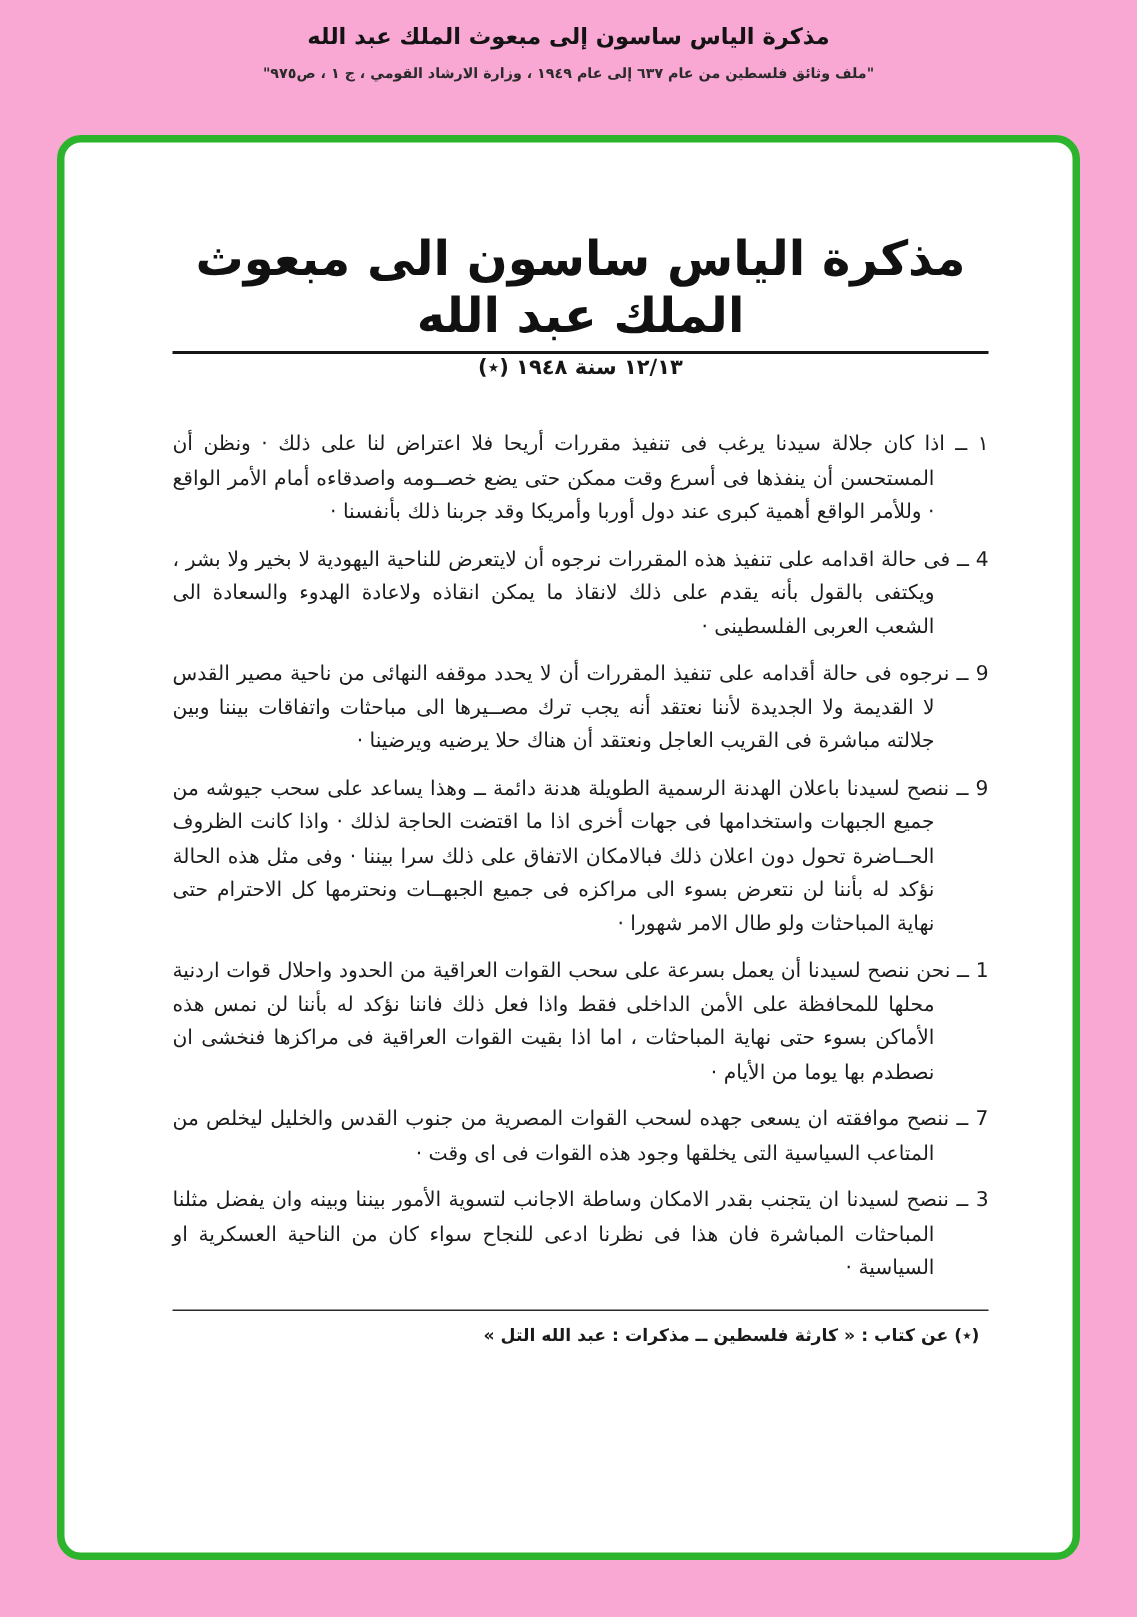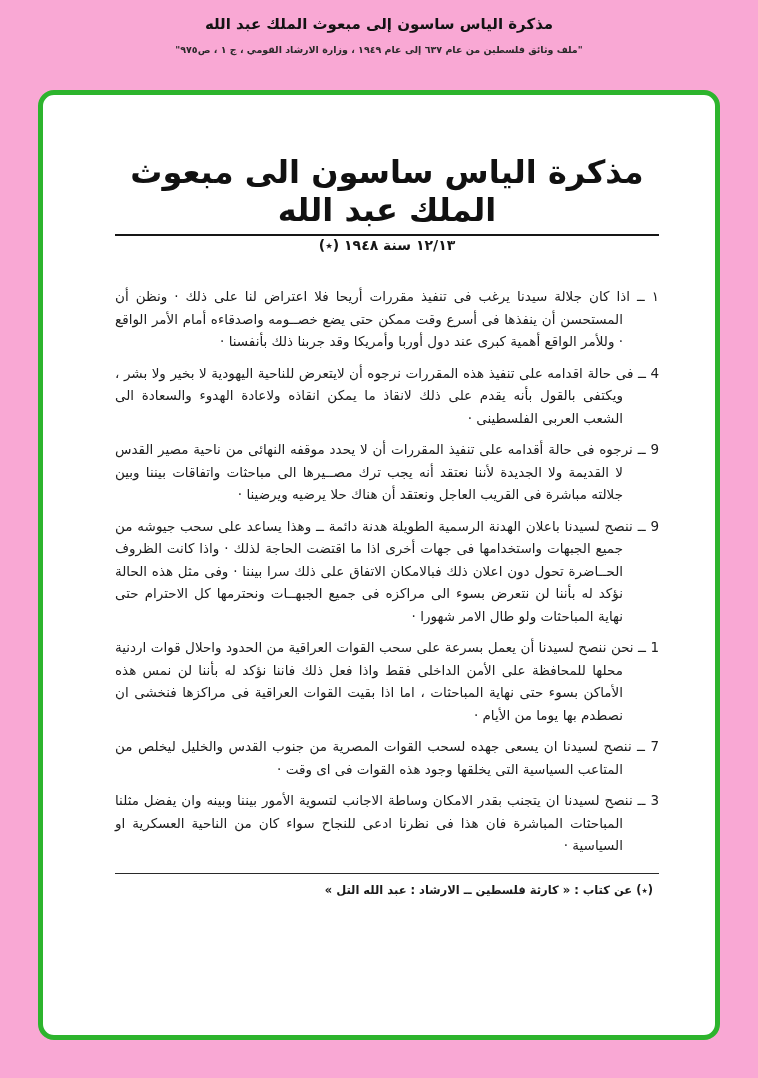--- a/index.html
+++ b/index.html
@@ -137,30 +137,30 @@
           <span class="para-text">ننصح لسيدنا باعلان الهدنة الرسمية الطويلة هدنة دائمة ــ وهذا يساعد على سحب جيوشه من جميع الجبهات واستخدامها فى جهات أخرى اذا ما اقتضت الحاجة لذلك · واذا كانت الظروف الحــاضرة تحول دون اعلان ذلك فبالامكان الاتفاق على ذلك سرا بيننا · وفى مثل هذه الحالة نؤكد له بأننا لن نتعرض بسوء الى مراكزه فى جميع الجبهــات ونحترمها كل الاحترام حتى نهاية المباحثات ولو طال الامر شهورا ·</span>
         </div>
 
         <div class="para">
           <span class="para-num">1 ــ</span>
           <span class="para-text">نحن ننصح لسيدنا أن يعمل بسرعة على سحب القوات العراقية من الحدود واحلال قوات اردنية محلها للمحافظة على الأمن الداخلى فقط واذا فعل ذلك فاننا نؤكد له بأننا لن نمس هذه الأماكن بسوء حتى نهاية المباحثات ، اما اذا بقيت القوات العراقية فى مراكزها فنخشى ان نصطدم بها يوما من الأيام ·</span>
         </div>
 
         <div class="para">
           <span class="para-num">7 ــ</span>
-          <span class="para-text">ننصح لسيدنا ان يسعى جهده لسحب القوات المصرية من جنوب القدس والخليل ليخلص من المتاعب السياسية التى يخلقها وجود هذه القوات فى اى وقت ·</span>
+          <span class="para-text">ننصح موافقته ان يسعى جهده لسحب القوات المصرية من جنوب القدس والخليل ليخلص من المتاعب السياسية التى يخلقها وجود هذه القوات فى اى وقت ·</span>
         </div>
 
         <div class="para">
           <span class="para-num">3 ــ</span>
           <span class="para-text">ننصح لسيدنا ان يتجنب بقدر الامكان وساطة الاجانب لتسوية الأمور بيننا وبينه وان يفضل مثلنا المباحثات المباشرة فان هذا فى نظرنا ادعى للنجاح سواء كان من الناحية العسكرية او السياسية ·</span>
         </div>
 
 
       </div>
 
       <div class="footnote-sep"></div>
-      <div class="footnote">(٭) عن كتاب : « كارثة فلسطين ــ الارشاد : عبد الله التل »</div>
+      <div class="footnote">(٭) عن كتاب : « كارثة فلسطين ــ مذكرات : عبد الله التل »</div>
 
     </div>
   </div>
 
 </div>
 
 </body></html>

